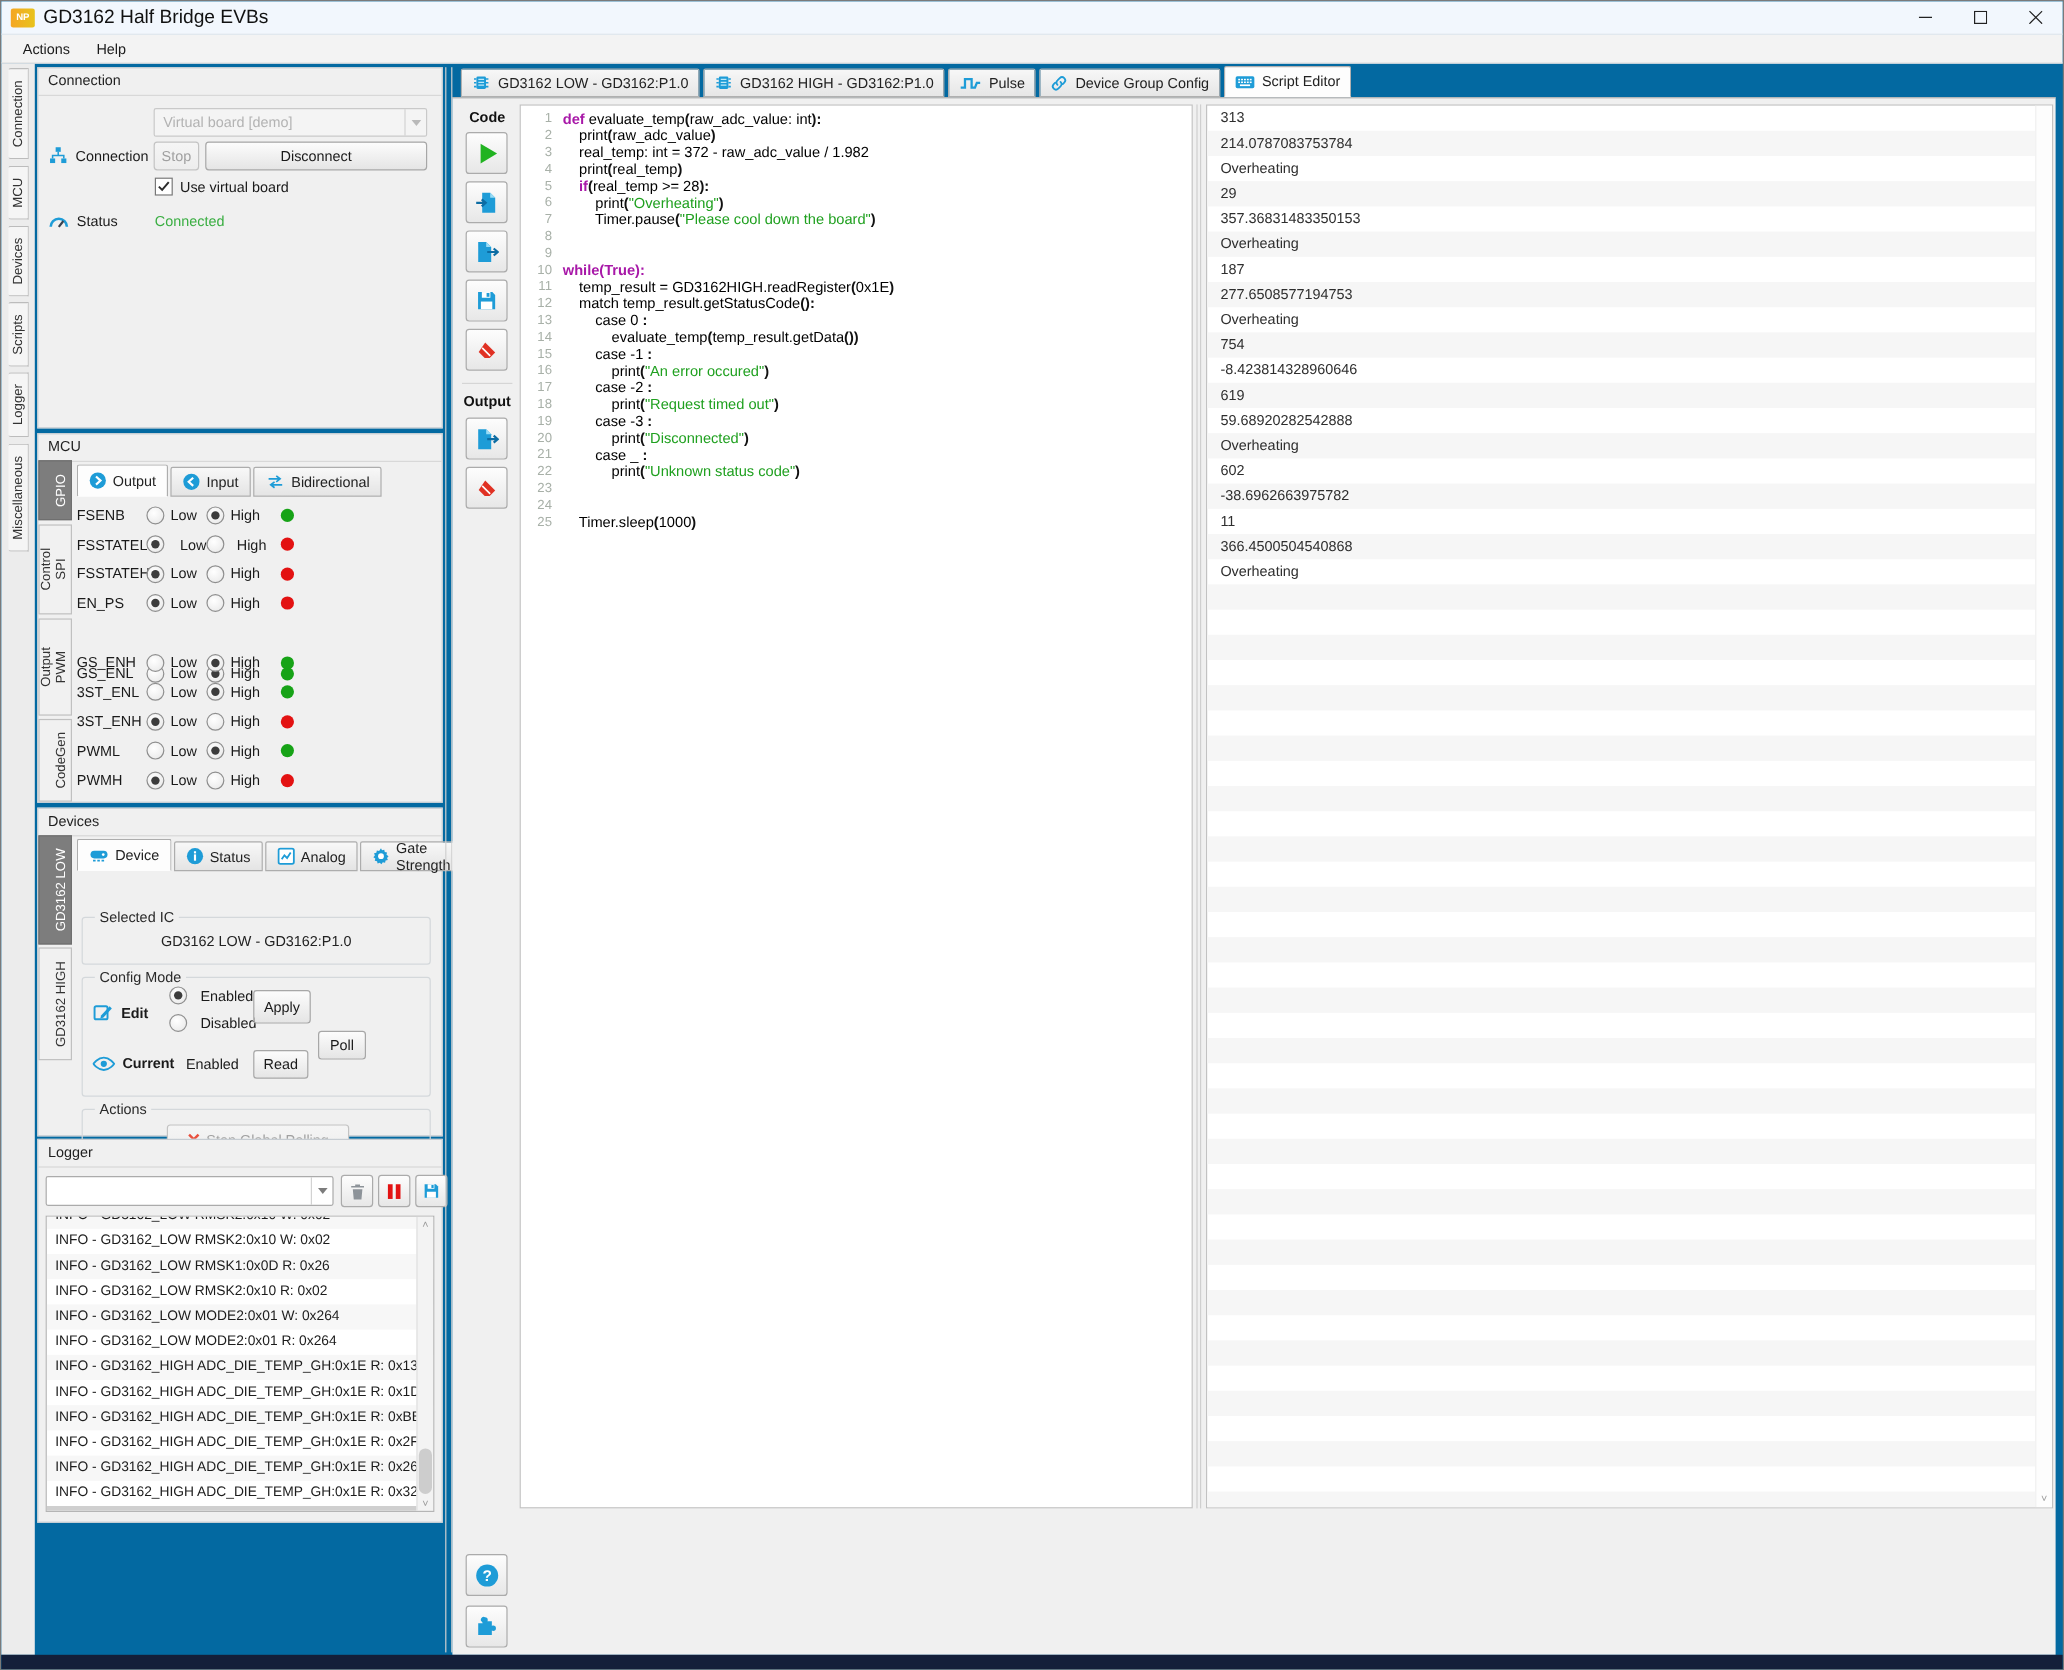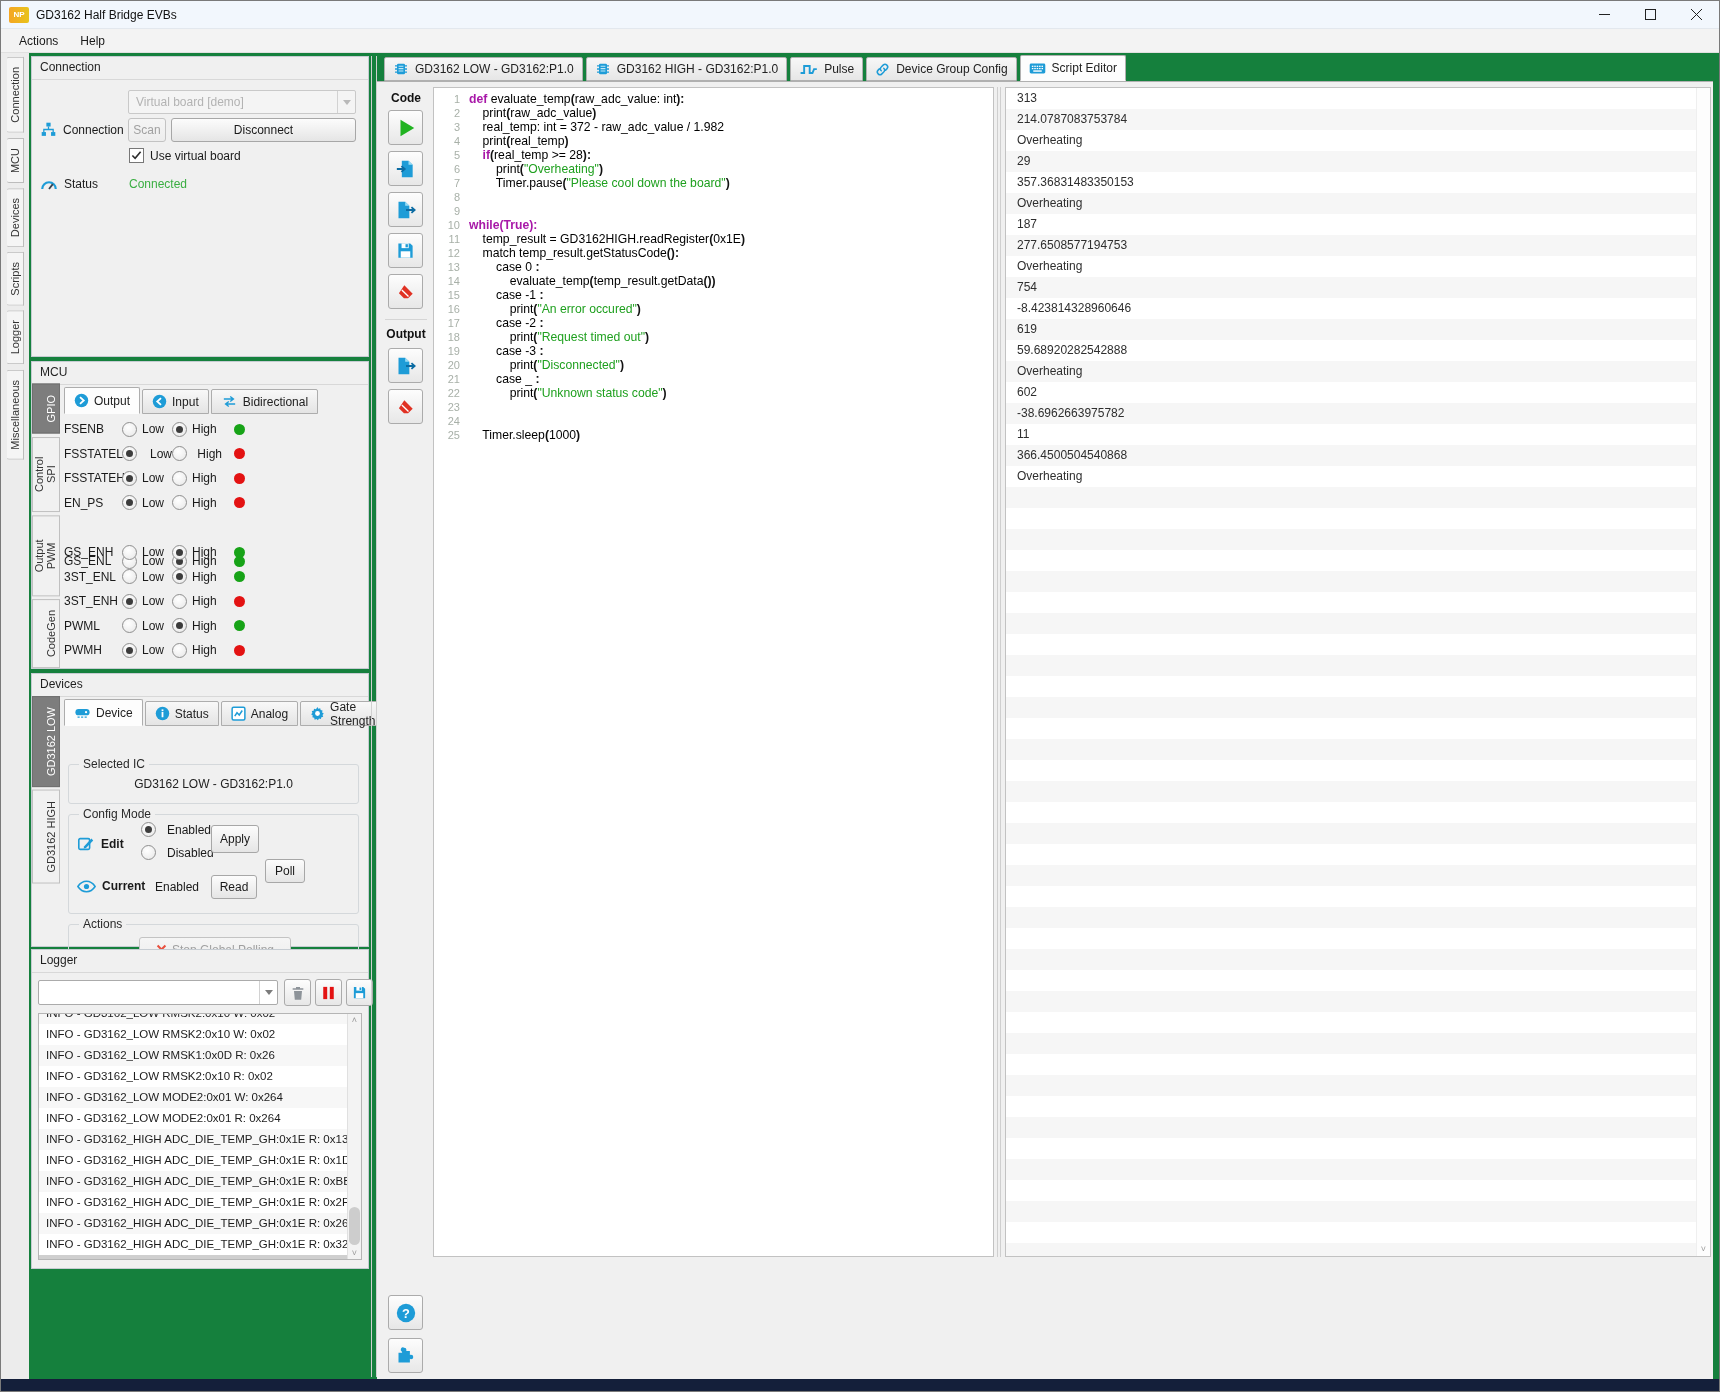--- a/index.html
+++ b/index.html
@@ -1,19 +1,19 @@
 <!DOCTYPE html>
 <html><head>
 <meta charset="utf-8">
 <style>
   html,body{margin:0;padding:0;background:#d8d8d8;font-family:"Liberation Sans",sans-serif;}
-  .app{position:relative;width:1720px;height:1392px;background:#15803d;border:1px solid #7a7a7a;box-sizing:border-box;overflow:hidden;}
+  .app{position:relative;width:1720px;height:1392px;background:#0369a1;border:1px solid #7a7a7a;box-sizing:border-box;overflow:hidden;}
   .titlebar{position:absolute;left:0;top:0;width:100%;height:28px;background:#f2f7fd;display:flex;align-items:center;border-bottom:1px solid #e3e8ee;box-sizing:border-box;}
   .nxp{width:20px;height:16px;margin:0 7px 0 8px;background:linear-gradient(90deg,#f5a623,#e8c31c);color:#fff;font-size:8px;font-weight:bold;display:flex;align-items:center;justify-content:center;border-radius:2px;}
-  .title{font-size:12px;color:#111;}
+  .title{font-size:16px;color:#111;}
   .wctl{margin-left:auto;display:flex;height:100%;}
   .wbtn{width:46px;height:100%;display:flex;align-items:center;justify-content:center;color:#222;}
   .menubar{position:absolute;left:0;top:28px;width:100%;height:24px;background:#f3f3f3;display:flex;align-items:center;gap:22px;padding-left:18px;box-sizing:border-box;border-bottom:1px solid #e0e0e0;font-size:12px;color:#1a1a1a;}
   
   .dock{position:absolute;left:0;top:52px;width:28px;bottom:12px;background:#ececec;display:flex;flex-direction:column;gap:5px;padding-top:4px;align-items:center;box-sizing:border-box;}
   .dtab{writing-mode:vertical-lr;transform:rotate(180deg);background:#f5f5f5;border:1px solid #bcbcbc;border-right:none;font-size:11px;color:#333;padding:9px 2px;border-radius:0 2px 2px 0;}
   
   .leftcol{position:absolute;left:30px;top:55px;width:338px;height:1215px;}
   .panel{position:absolute;left:0;width:338px;border:1px solid #c6ccd2;background:#f0f0f0;box-sizing:border-box;}
   .phead{height:22px;line-height:21px;padding-left:8px;font-size:12px;color:#1f1f1f;border-bottom:1px solid #d8d8d8;}
@@ -141,21 +141,21 @@
           <span class="ic">
               <svg width="17" height="17" viewBox="0 0 20 20">
                 <rect x="7.5" y="2" width="5" height="4.5" fill="#1e9cd7"></rect>
                 <rect x="2" y="13" width="5" height="4.5" fill="#1e9cd7"></rect>
                 <rect x="13" y="13" width="5" height="4.5" fill="#1e9cd7"></rect>
                 <path d="M10 6.5v3.5M4.5 13v-3h11v3" stroke="#1e9cd7" stroke-width="1.5" fill="none"></path>
               </svg>
             </span>
           <span>Connection</span>
         </div>
-        <button class="btn dis" style="position:absolute;left:96px;top:39px;width:38px;height:24px">Scan</button>
+        <button class="btn dis" style="position:absolute;left:96px;top:39px;width:38px;height:24px">Stop</button>
         <button class="btn" style="position:absolute;left:139px;top:39px;width:185px;height:24px">Disconnect</button>
         <div class="ilbl" style="left:97px;top:69px">
           <span class="cb">
               <svg width="11" height="11" viewBox="0 0 12 12">
                 <path d="M1.5 6l3 3 6-7" stroke="#2c2c2c" stroke-width="1.8" fill="none"></path>
               </svg>
             </span>
           <span>Use virtual board</span>
         </div>
         <div class="ilbl" style="left:8px;top:98px">

